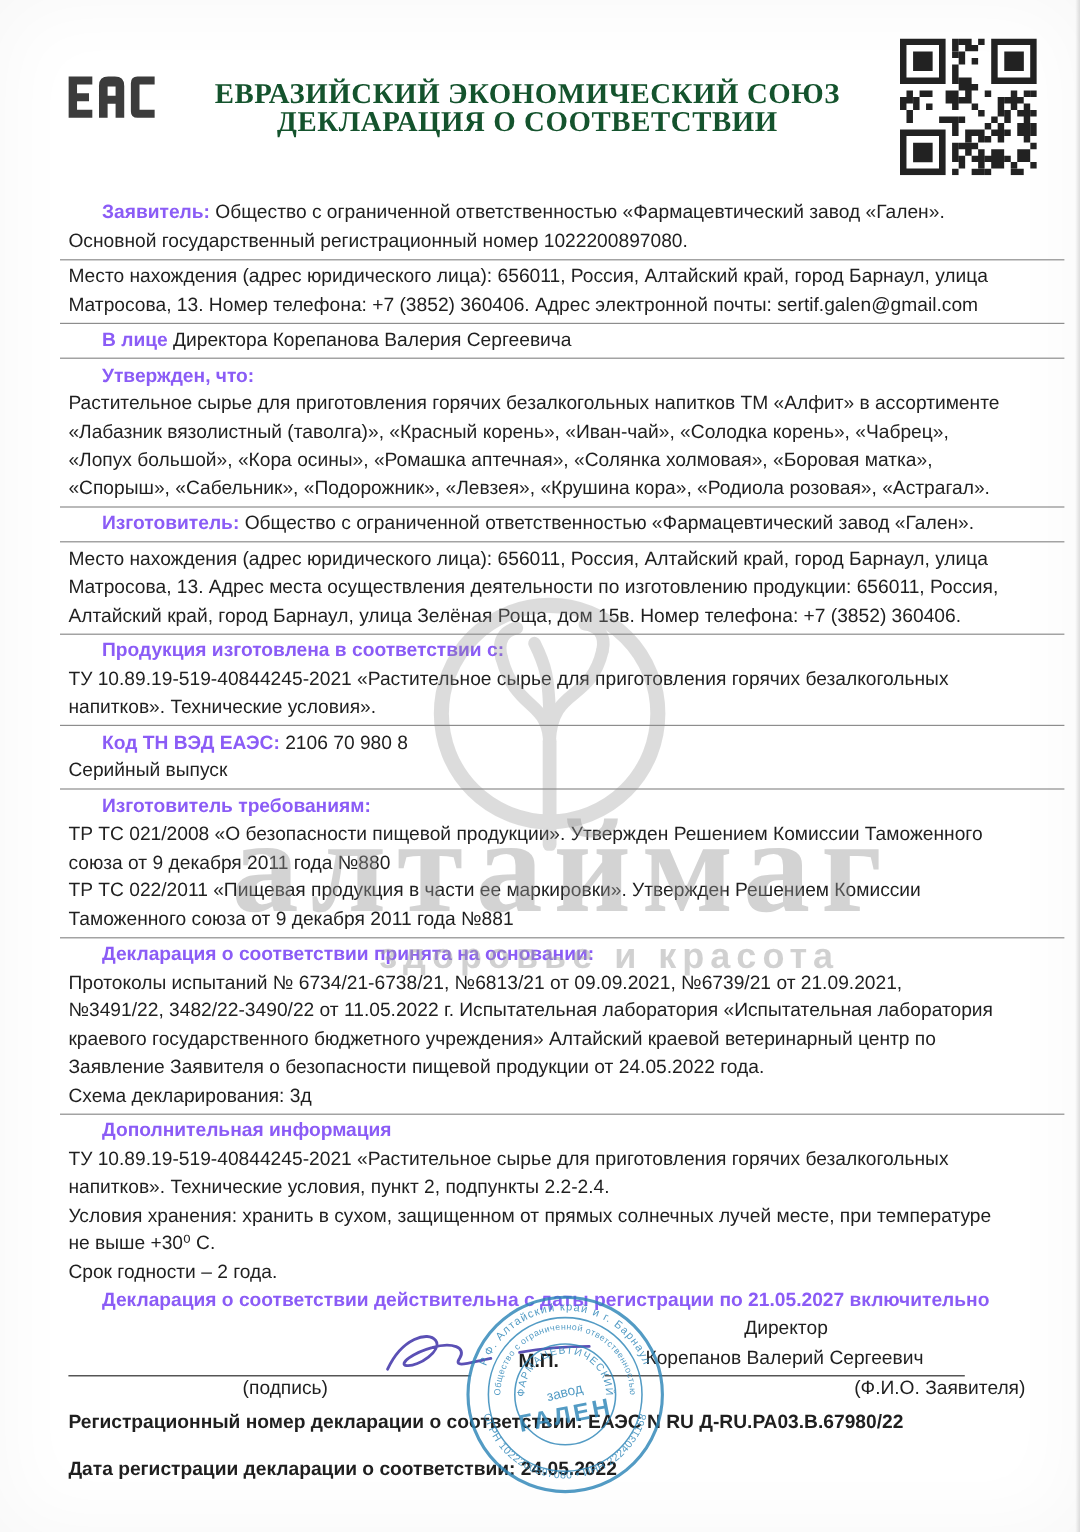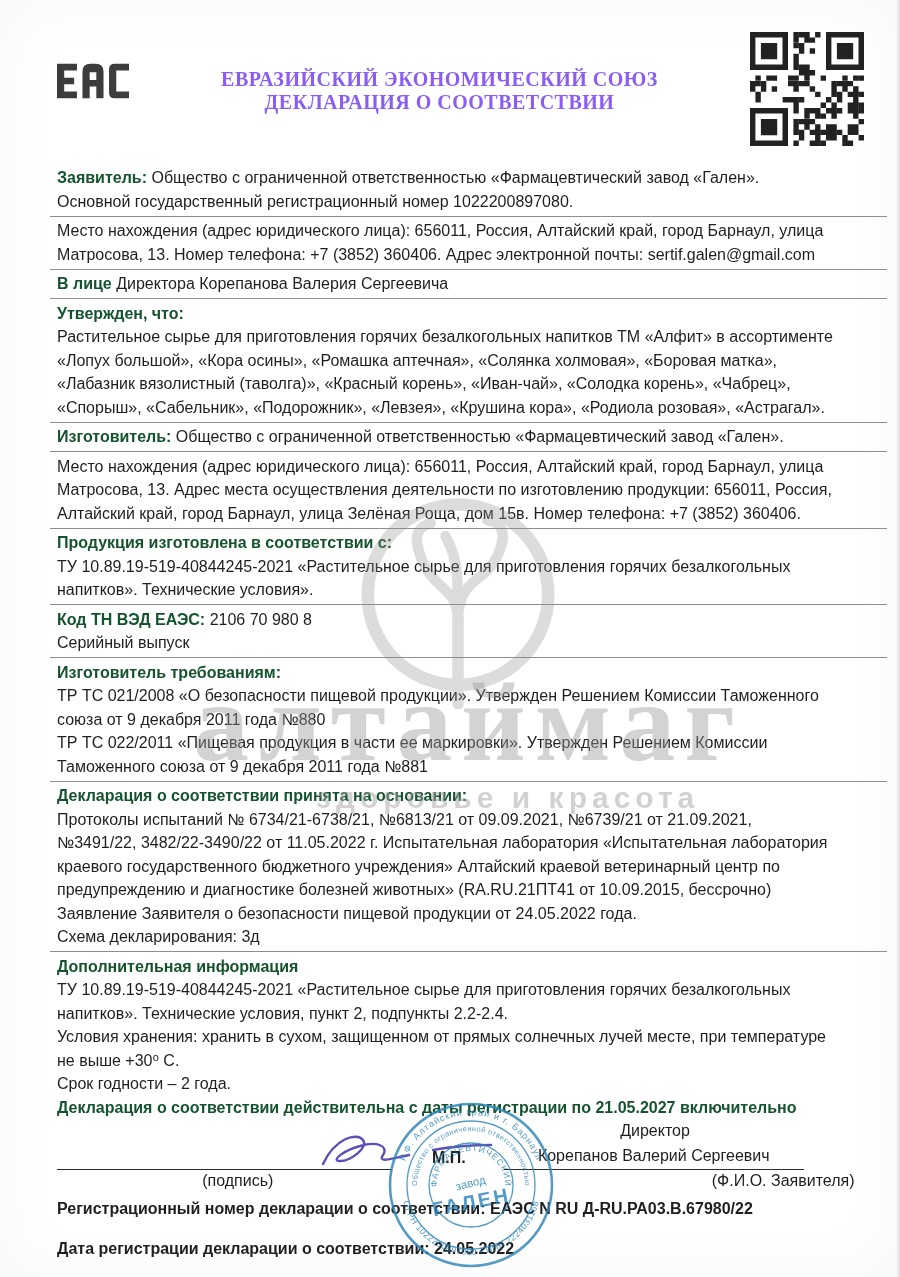--- a/index.html
+++ b/index.html
@@ -13,26 +13,26 @@
     overflow:hidden;
     box-shadow:inset 0 0 70px rgba(0,0,0,0.035);
   }
   .page::after{content:"";position:absolute;top:0;right:0;width:4px;height:100%;
     background:linear-gradient(to left,rgba(0,0,0,0.12),rgba(0,0,0,0));}
   
   .doc-header{display:flex;align-items:flex-start;margin:28px 36px 0 57px;}
   .eac-logo{margin-top:22px;flex:0 0 auto;}
   .titles{flex:1;text-align:center;margin-top:40px;
     font-family:"Liberation Serif","DejaVu Serif",serif;
-    font-weight:700;font-size:20px;line-height:23px;letter-spacing:.5px;color:#8b5cf6;}
+    font-weight:700;font-size:24px;line-height:23px;letter-spacing:.5px;color:#14532d;}
   .qr{flex:0 0 auto;margin-top:4px;}
   
   .doc-main{margin:20px 20px 0 57px;font-size:16px;line-height:23.5px;}
   .ln{margin:0;white-space:nowrap;}
-  .b{font-weight:700;color:#14532d;}
+  .b{font-weight:700;color:#8b5cf6;margin-left:28px;}
   hr.rule{border:none;border-top:1px solid #8d8d8d;margin:2.5px -7px 2.5px -7px;}
   
   .sig-wrap{position:relative;margin-top:1px;}
   .sig-director{margin-left:448px;width:300px;text-align:center;line-height:22px;}
   .sig-row{display:flex;align-items:flex-end;height:28px;}
   .sig-line{position:relative;width:335px;border-bottom:1.6px solid #2c2c2c;height:27px;}
   .sig-ink{position:absolute;left:248px;top:-14px;pointer-events:none;}
   .mp{margin-left:40px;font-weight:700;line-height:24px;}
   .fio-line{margin-left:38px;width:300px;text-align:center;border-bottom:1.6px solid #2c2c2c;line-height:26px;}
   .sig-captions{display:flex;line-height:22px;}
@@ -81,22 +81,22 @@
 
     <p class="ln">Место нахождения (адрес юридического лица): 656011, Россия, Алтайский край, город Барнаул, улица</p>
     <p class="ln">Матросова, 13. Номер телефона: +7 (3852) 360406. Адрес электронной почты: sertif.galen@gmail.com</p>
     <hr class="rule">
 
     <p class="ln"><span class="b">В лице</span><span> Директора Корепанова Валерия Сергеевича</span></p>
     <hr class="rule">
 
     <p class="ln b">Утвержден, что:</p>
     <p class="ln">Растительное сырье для приготовления горячих безалкогольных напитков ТМ «Алфит» в ассортименте</p>
+    <p class="ln">«Лабазник вязолистный (таволга)», «Красный корень», «Иван-чай», «Солодка корень», «Чабрец»,</p>
     <p class="ln">«Лопух большой», «Кора осины», «Ромашка аптечная», «Солянка холмовая», «Боровая матка»,</p>
-    <p class="ln">«Лабазник вязолистный (таволга)», «Красный корень», «Иван-чай», «Солодка корень», «Чабрец»,</p>
     <p class="ln">«Спорыш», «Сабельник», «Подорожник», «Левзея», «Крушина кора», «Родиола розовая», «Астрагал».</p>
     <hr class="rule">
 
     <p class="ln"><span class="b">Изготовитель:</span><span> Общество с ограниченной ответственностью «Фармацевтический завод «Гален».</span></p>
     <hr class="rule">
 
     <p class="ln">Место нахождения (адрес юридического лица): 656011, Россия, Алтайский край, город Барнаул, улица</p>
     <p class="ln">Матросова, 13. Адрес места осуществления деятельности по изготовлению продукции: 656011, Россия,</p>
     <p class="ln">Алтайский край, город Барнаул, улица Зелёная Роща, дом 15в. Номер телефона: +7 (3852) 360406.</p>
     <hr class="rule">
@@ -114,21 +114,20 @@
     <p class="ln">ТР ТС 021/2008 «О безопасности пищевой продукции». Утвержден Решением Комиссии Таможенного</p>
     <p class="ln">союза от 9 декабря  2011 года №880</p>
     <p class="ln">ТР ТС 022/2011 «Пищевая продукция в части ее маркировки». Утвержден Решением Комиссии</p>
     <p class="ln">Таможенного союза от 9 декабря  2011 года №881</p>
     <hr class="rule">
 
     <p class="ln b">Декларация о соответствии принята на основании:</p>
     <p class="ln">Протоколы испытаний № 6734/21-6738/21, №6813/21 от 09.09.2021, №6739/21 от 21.09.2021,</p>
     <p class="ln">№3491/22, 3482/22-3490/22 от 11.05.2022 г. Испытательная лаборатория «Испытательная лаборатория</p>
     <p class="ln">краевого государственного бюджетного учреждения» Алтайский краевой ветеринарный центр по</p>
-    <p class="ln">предупреждению и диагностике болезней животных» (RA.RU.21ПТ41 от 10.09.2015, бессрочно)</p>
     <p class="ln">Заявление Заявителя о безопасности пищевой продукции от 24.05.2022 года.</p>
     <p class="ln">Схема декларирования: 3д</p>
     <hr class="rule">
 
     <p class="ln b">Дополнительная информация</p>
     <p class="ln">ТУ 10.89.19-519-40844245-2021 «Растительное сырье для приготовления горячих безалкогольных</p>
     <p class="ln">напитков». Технические условия, пункт 2, подпункты 2.2-2.4.</p>
     <p class="ln">Условия хранения: хранить в сухом, защищенном от прямых солнечных лучей месте, при температуре</p>
     <p class="ln">не выше +30⁰ С.</p>
     <p class="ln">Срок годности – 2 года.</p>

